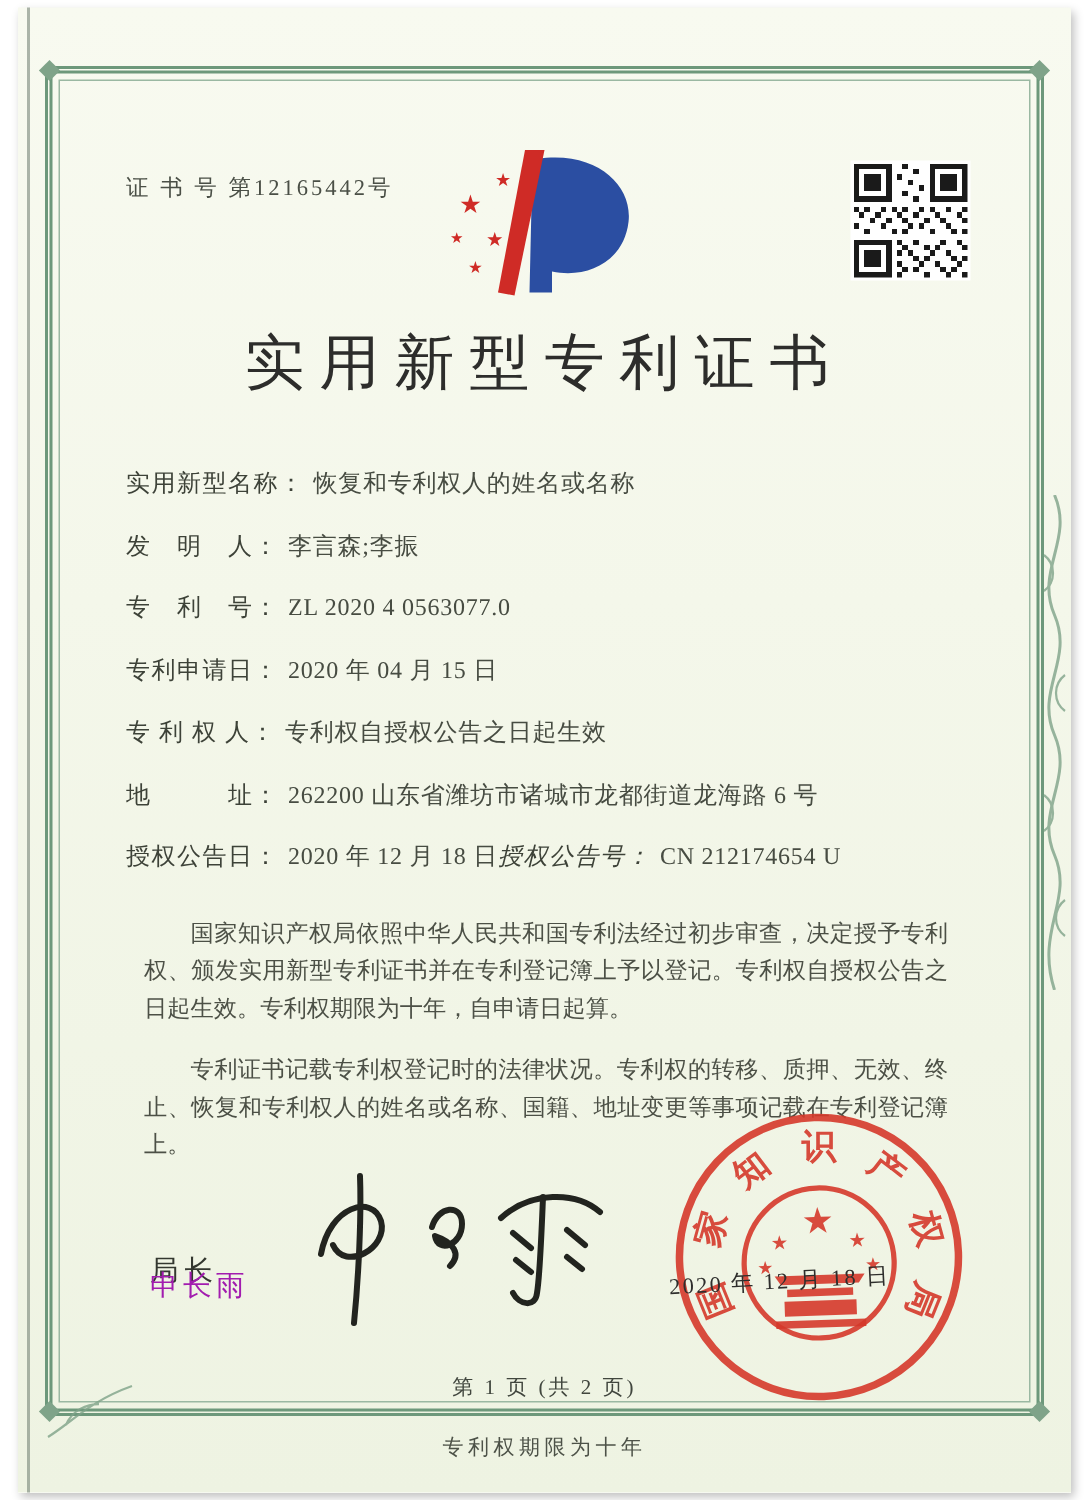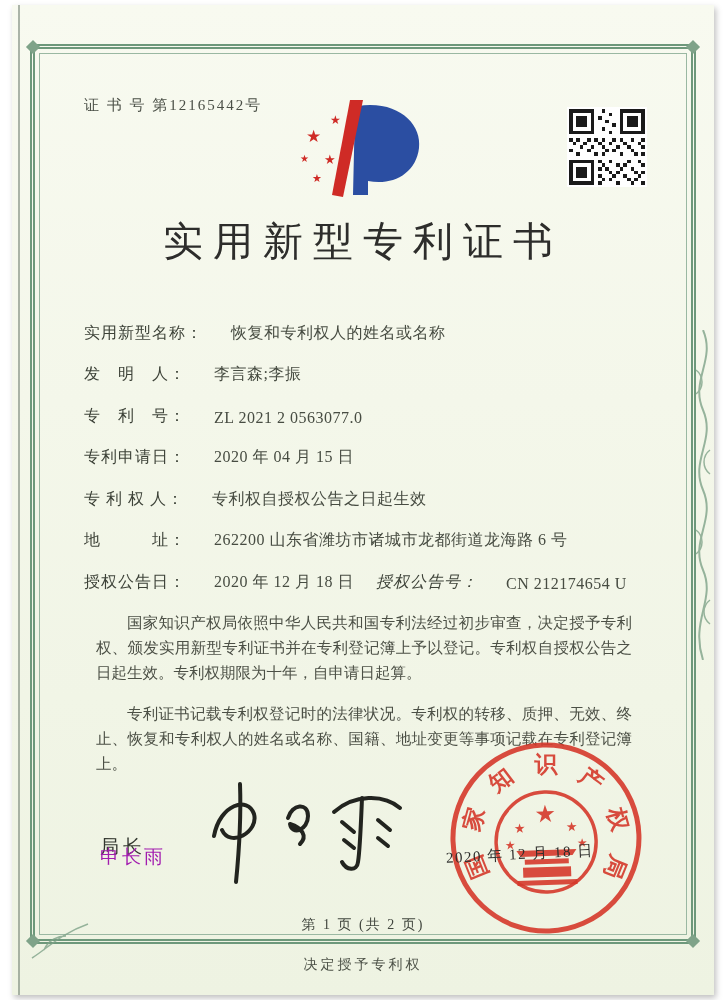--- a/index.html
+++ b/index.html
@@ -19,29 +19,29 @@
     position:absolute;left:30px;top:44px;width:666px;height:900px;
     border:5px double #6d987b;box-sizing:border-box;
   }
   .frame-inner{
     position:absolute;left:4px;top:4px;right:4px;bottom:4px;
     border:1px solid #9ab8a2;
   }
   .corner{position:absolute;width:10px;height:10px;background:#7fa389;transform:rotate(45deg);}
   .corner.tl{left:-7px;top:-7px}.corner.tr{right:-7px;top:-7px}
   .corner.bl{left:-7px;bottom:-7px}.corner.br{right:-7px;bottom:-7px}
-  .cert-no{position:absolute;left:84px;top:96px;font-size:15px;letter-spacing:2px;color:#4a4f46;}
+  .cert-no{position:absolute;left:84px;top:116px;font-size:15px;letter-spacing:2px;color:#4a4f46;}
   .logo{position:absolute;left:296px;top:98px;}
   .qr{position:absolute;left:567px;top:107px;width:76px;height:76px;background:#fff;padding:2px;}
   .title{
     position:absolute;left:0;top:214px;width:100%;text-align:center;
     font-size:40px;font-weight:400;letter-spacing:10px;color:#2d2d2b;margin:0;
   }
   .fields{position:absolute;left:84px;top:302px;width:568px;}
-  .field-row{display:flex;align-items:flex-end;height:41.5px;font-size:16px;white-space:nowrap;gap:22px;}
+  .field-row{display:flex;align-items:center;height:41.5px;font-size:16px;white-space:nowrap;}
   .field-label{color:#3d4238;letter-spacing:1px;}
   .field-value{color:#474c42;margin-left:6px;letter-spacing:.5px;}
   .pair2{font-style:italic;}
   .paragraphs{
     position:absolute;left:80px;top:594px;width:568px;
     font-size:15.5px;line-height:25px;color:#4c5046;text-align:justify;
   }
   .paragraphs p{margin:16px;text-indent:2em;}
   .signer-role{position:absolute;left:100px;top:834px;font-size:19px;letter-spacing:4px;color:#33372f;}
   .signer-name{position:absolute;left:100px;top:844px;font-size:19px;letter-spacing:3px;color:#a21caf;}
@@ -135,21 +135,21 @@
   <div class="field-row">
     <span class="field-label">实用新型名称：</span>
     <span class="field-value">恢复和专利权人的姓名或名称</span>
   </div>
   <div class="field-row">
     <span class="field-label">发　明　人：</span>
     <span class="field-value">李言森;李振</span>
   </div>
   <div class="field-row">
     <span class="field-label">专　利　号：</span>
-    <span class="field-value">ZL 2021 2 0563077.0</span>
+    <span class="field-value">ZL 2020 4 0563077.0</span>
   </div>
   <div class="field-row">
     <span class="field-label">专利申请日：</span>
     <span class="field-value">2020 年 04 月 15 日</span>
   </div>
   <div class="field-row">
     <span class="field-label">专 利 权 人：</span>
     <span class="field-value">专利权自授权公告之日起生效</span>
   </div>
   <div class="field-row">
@@ -205,13 +205,13 @@
     <span style="transform: rotate(-74.6667deg) translateY(-75px);">家</span>
     <span style="transform: rotate(-37.3333deg) translateY(-75px);">知</span>
     <span style="transform: rotate(0deg) translateY(-75px);">识</span>
     <span style="transform: rotate(37.3333deg) translateY(-75px);">产</span>
     <span style="transform: rotate(74.6667deg) translateY(-75px);">权</span>
     <span style="transform: rotate(112deg) translateY(-75px);">局</span>
   </div>
 <span class="seal-date">2020 年 12 月 18 日</span>
 
 <div class="page-info">第 1 页 (共 2 页)</div>
-<div class="back-note">决定授予专利权</div>
+<div class="back-note">专利权期限为十年</div>
 
 </body></html>

